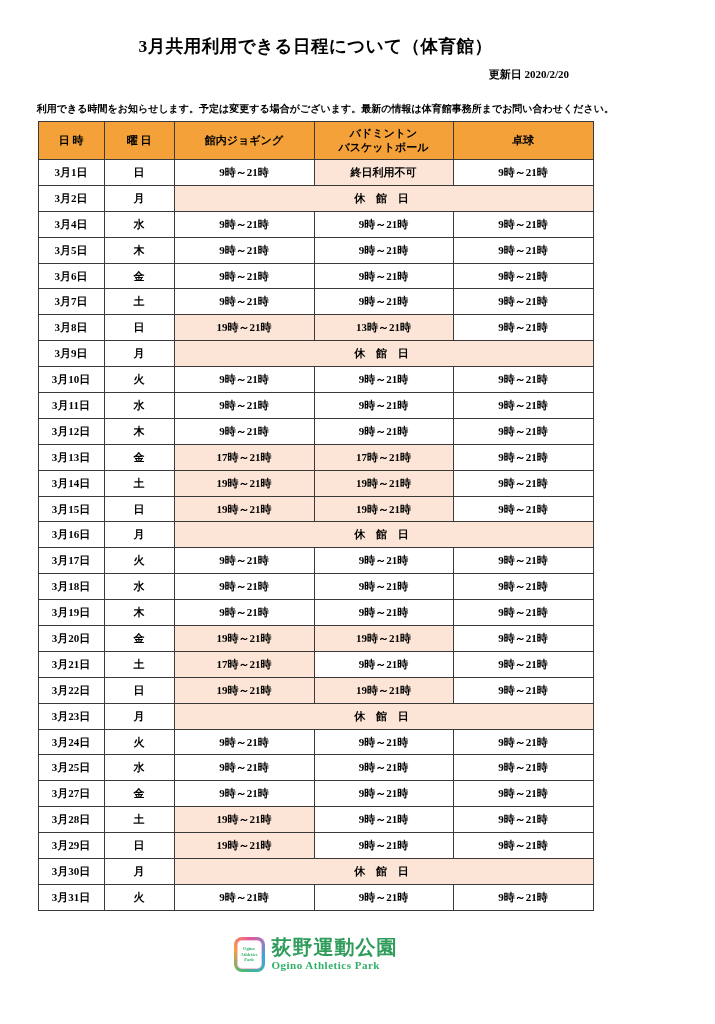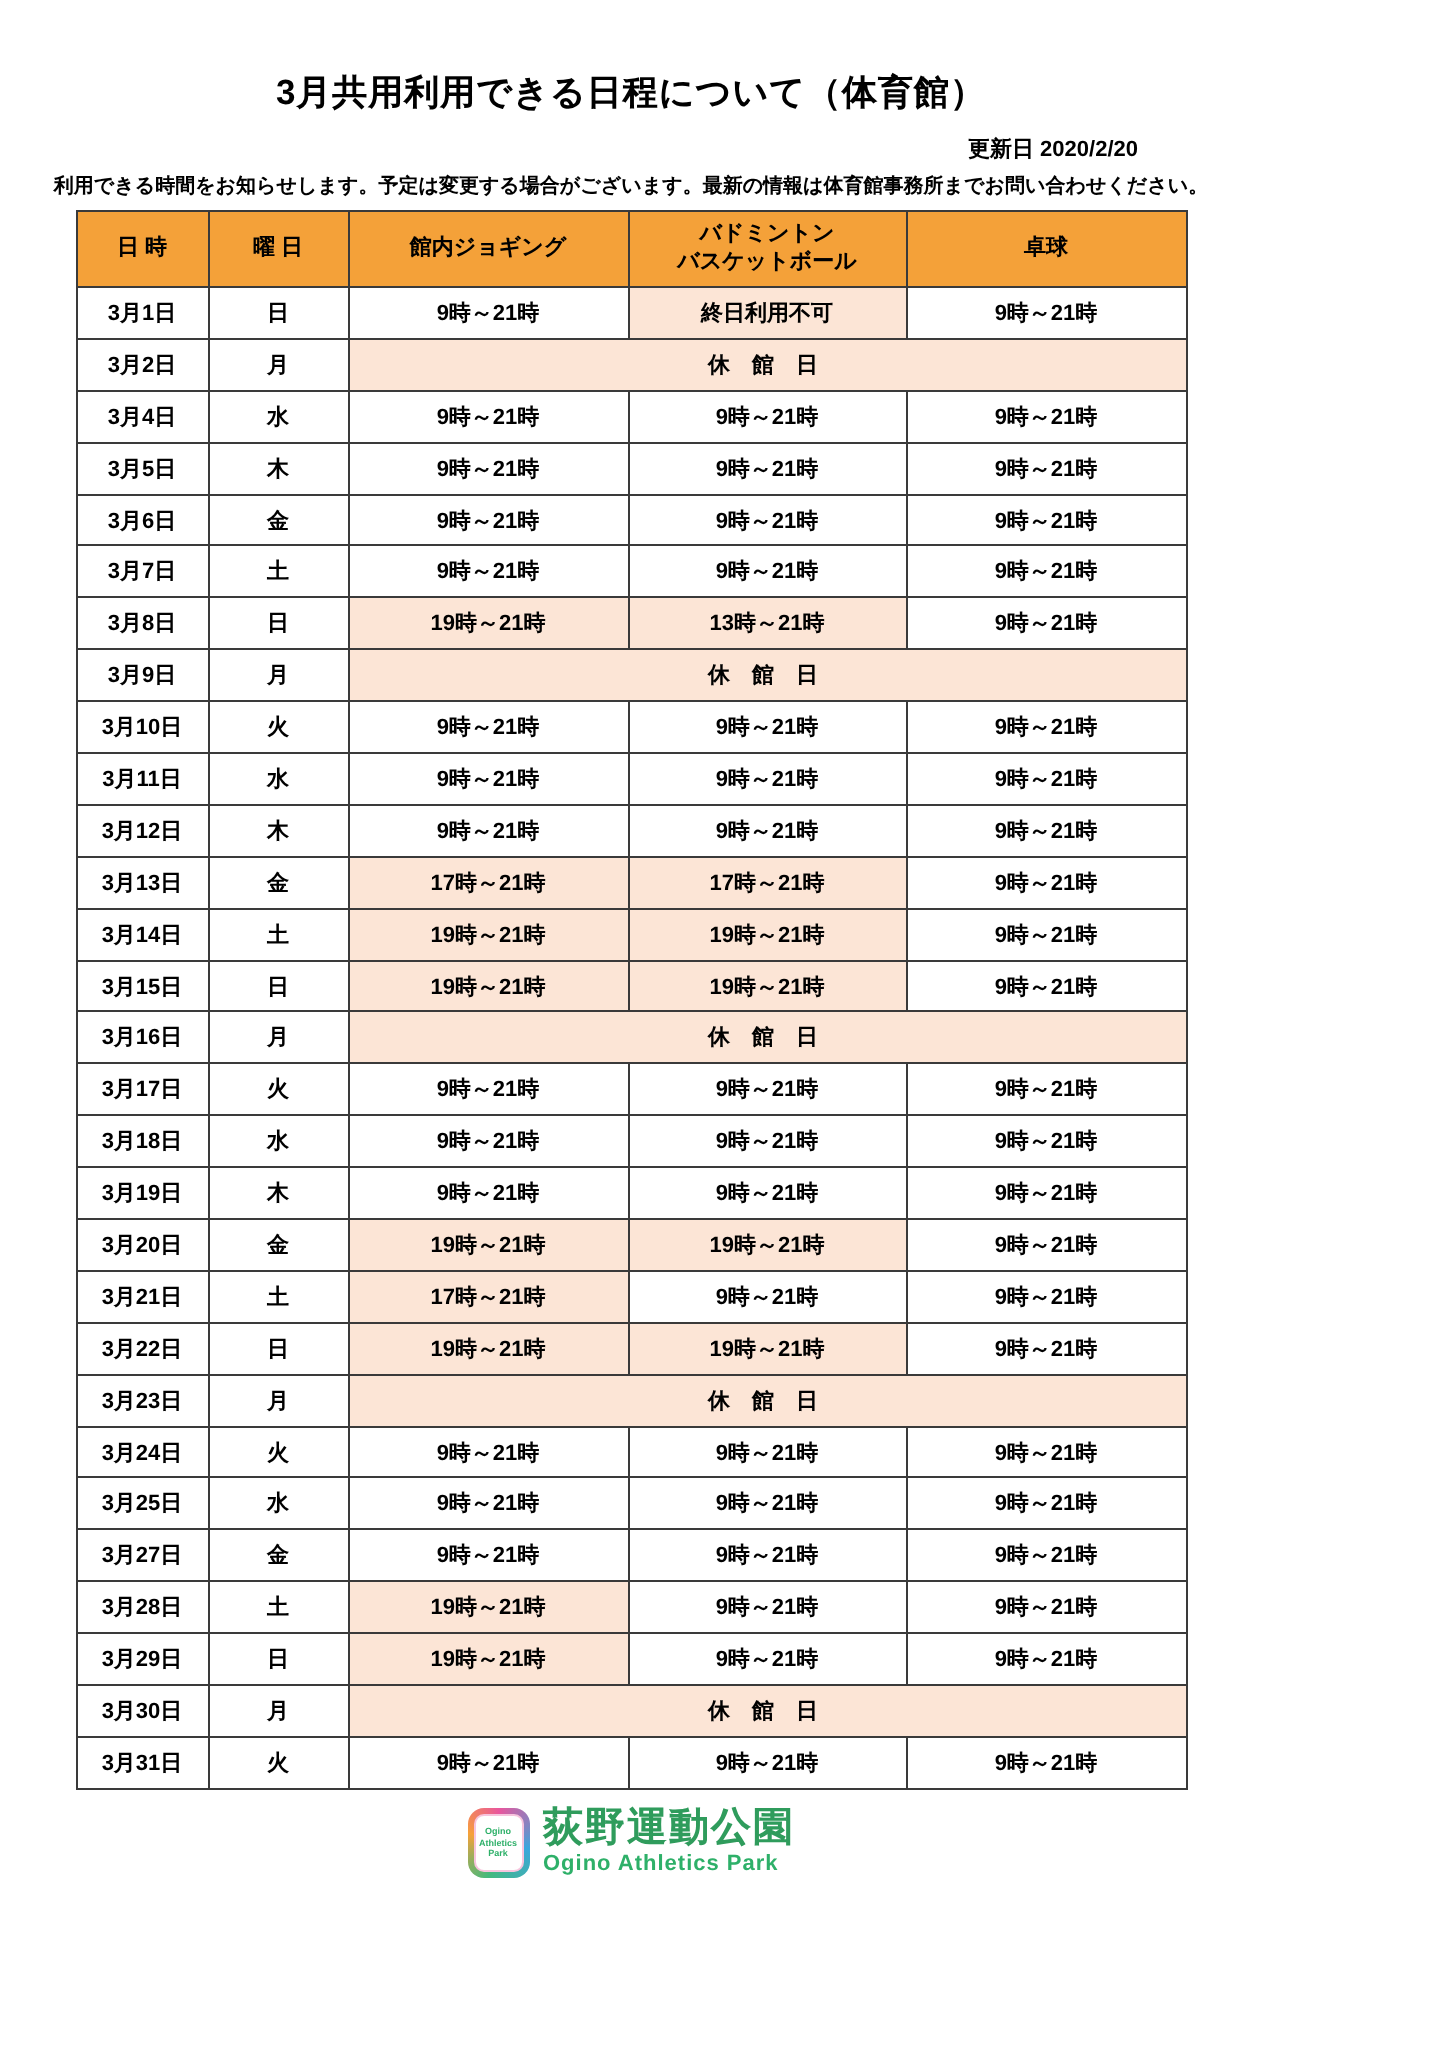--- a/index.html
+++ b/index.html
@@ -6,49 +6,49 @@
     --header-bg: #F4A139;
     --hl-bg: #FCE5D6;
     --border-c: #3a3a3a;
     --jp-green: #2f9c5c;
     --en-green: #2eb069;
   }
   * { margin:0; padding:0; box-sizing:border-box; }
   html,body { background:#ffffff; }
   .page {
     width:614px; height:1024px; background:#fff; position:relative;
-    font-family:Liberation Sans, sans-serif; color:#111; overflow:hidden;padding-left:17px;
+    font-family:Liberation Serif, serif; color:#111; overflow:hidden;padding-left:17px;
   }
   .doc-title {
     padding-top:34px; text-align:center; font-size:17.5px; font-weight:bold;
     letter-spacing:0.5px; color:#000;
   }
   .updated-line {
     width:555px; margin:9px auto 0; text-align:right; font-size:11px;
     font-weight:bold; padding-right:24px; color:#000;
   }
   .note-line {
-    text-align:center; font-size:10px; margin-top:4px; color:#000; font-weight:bold;
+    text-align:right; font-size:10px; margin-top:20px; color:#000; font-weight:bold;
   }
   table.sched {
     width:555px; margin:5px auto 4px; border-collapse:collapse; table-layout:fixed;
     border:1.5px solid var(--border-c);
   }
   table.sched th, table.sched td {
     border:1px solid var(--border-c); text-align:center; vertical-align:middle;
     font-weight:bold; color:#000; padding:0; overflow:hidden;
   }
   table.sched thead th {
     background:var(--header-bg); height:38px; font-size:11px; white-space:pre-line; line-height:1.25;
   }
   table.sched tbody td { height:25.9px; font-size:11px; background:#fff; }
   table.sched td.hl { background:var(--hl-bg); }
   table.sched td.closed-cell { background:var(--hl-bg); letter-spacing:4px; }
   .footer {
-    margin-top:9px; display:flex; justify-content:center; align-items:center; gap:7px;
+    margin-top:26px; display:flex; justify-content:center; align-items:center; gap:7px;
   }
   .logo-badge {
     width:31px; height:35px; border-radius:8px; padding:3px;
     background: conic-gradient(#e9569d, #3aa7dd 28%, #45b97c 55%, #f7a139 80%, #e9569d);
     flex:0 0 auto;
   }
   .logo-badge-inner {
     width:100%; height:100%; background:#fff; border-radius:5px;
     display:flex; align-items:center; justify-content:center;
     border:1px solid rgba(233,86,157,0.35); 

